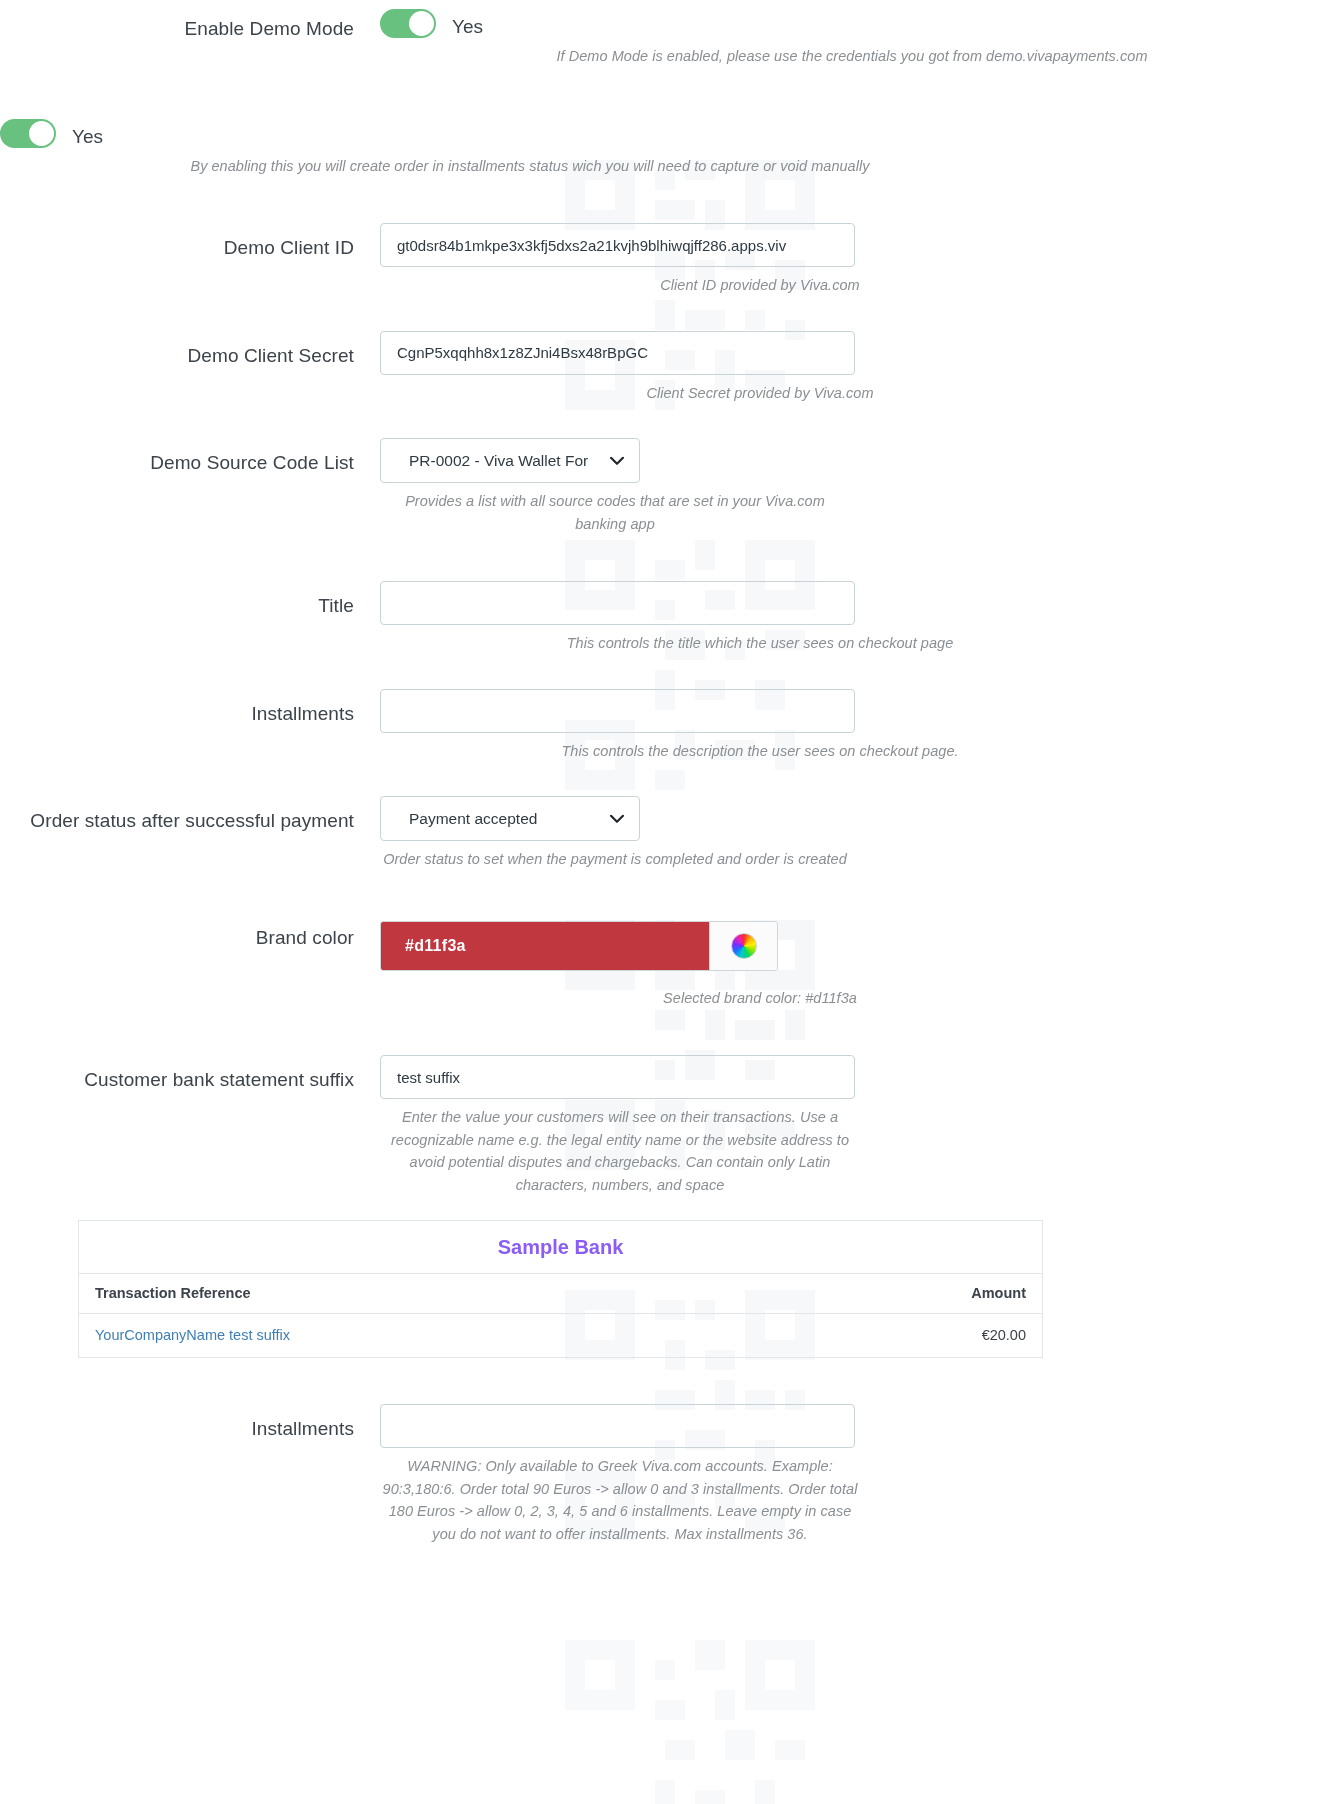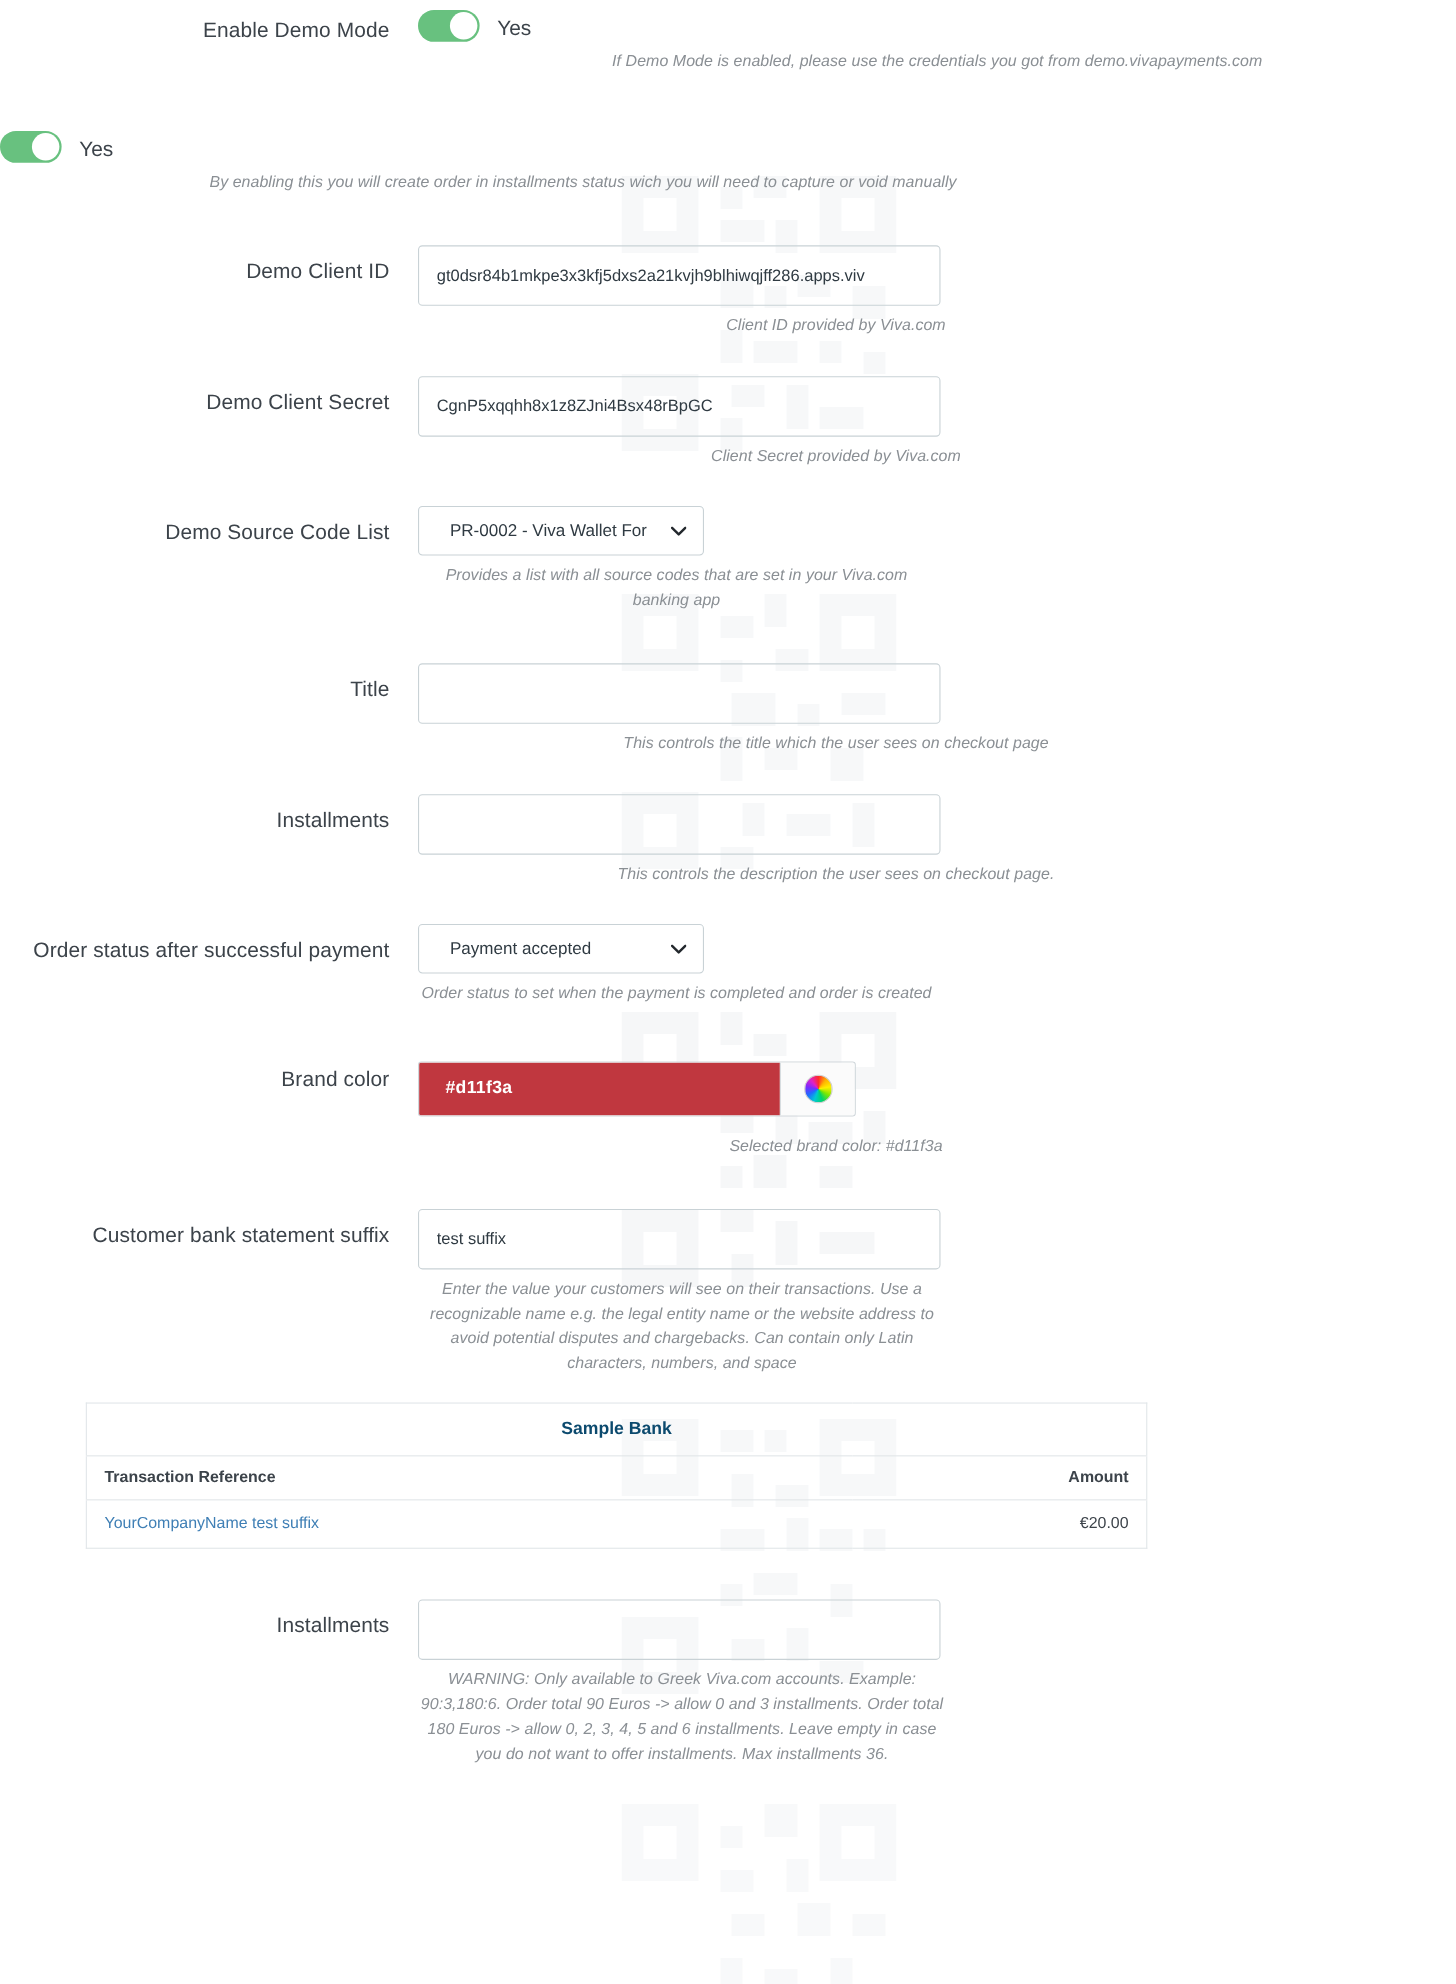--- a/index.html
+++ b/index.html
@@ -93,21 +93,21 @@
     background: #ffffff;
   }
   .toggle-text {
     font-size: 19px;
     color: #3c434a;
   }
 
   
   .text-input {
     width: 475px;
-    height: 55px;
+    height: 44px;
     border: 1px solid #c9d2d6;
     border-radius: 4px;
     background: transparent;
     font-family: "Liberation Sans", sans-serif;
     font-size: 15px;
     color: #2f3a42;
     padding: 0 16px;
     outline: none;
     display: block;
   }
@@ -188,23 +188,23 @@
     margin-left: 78px;
     margin-top: 24px;
     border: 1px solid #e2e6e9;
     border-collapse: collapse;
     background: transparent;
     font-size: 15px;
   }
   .bank-table .bank-title {
     text-align: center;
     font-weight: bold;
-    color: #0c4a6e;
+    color: #8b5cf6;
     padding: 15px 0 14px;
-    font-size: 16px;
+    font-size: 20px;
     border-bottom: 1px solid #e2e6e9;
   }
   .bank-table th.col {
     font-weight: bold;
     color: #3c434a;
     padding: 11px 16px 12px;
     font-size: 14.5px;
     border-bottom: 1px solid #e2e6e9;
   }
   .bank-table th.col.left { text-align: left; }

